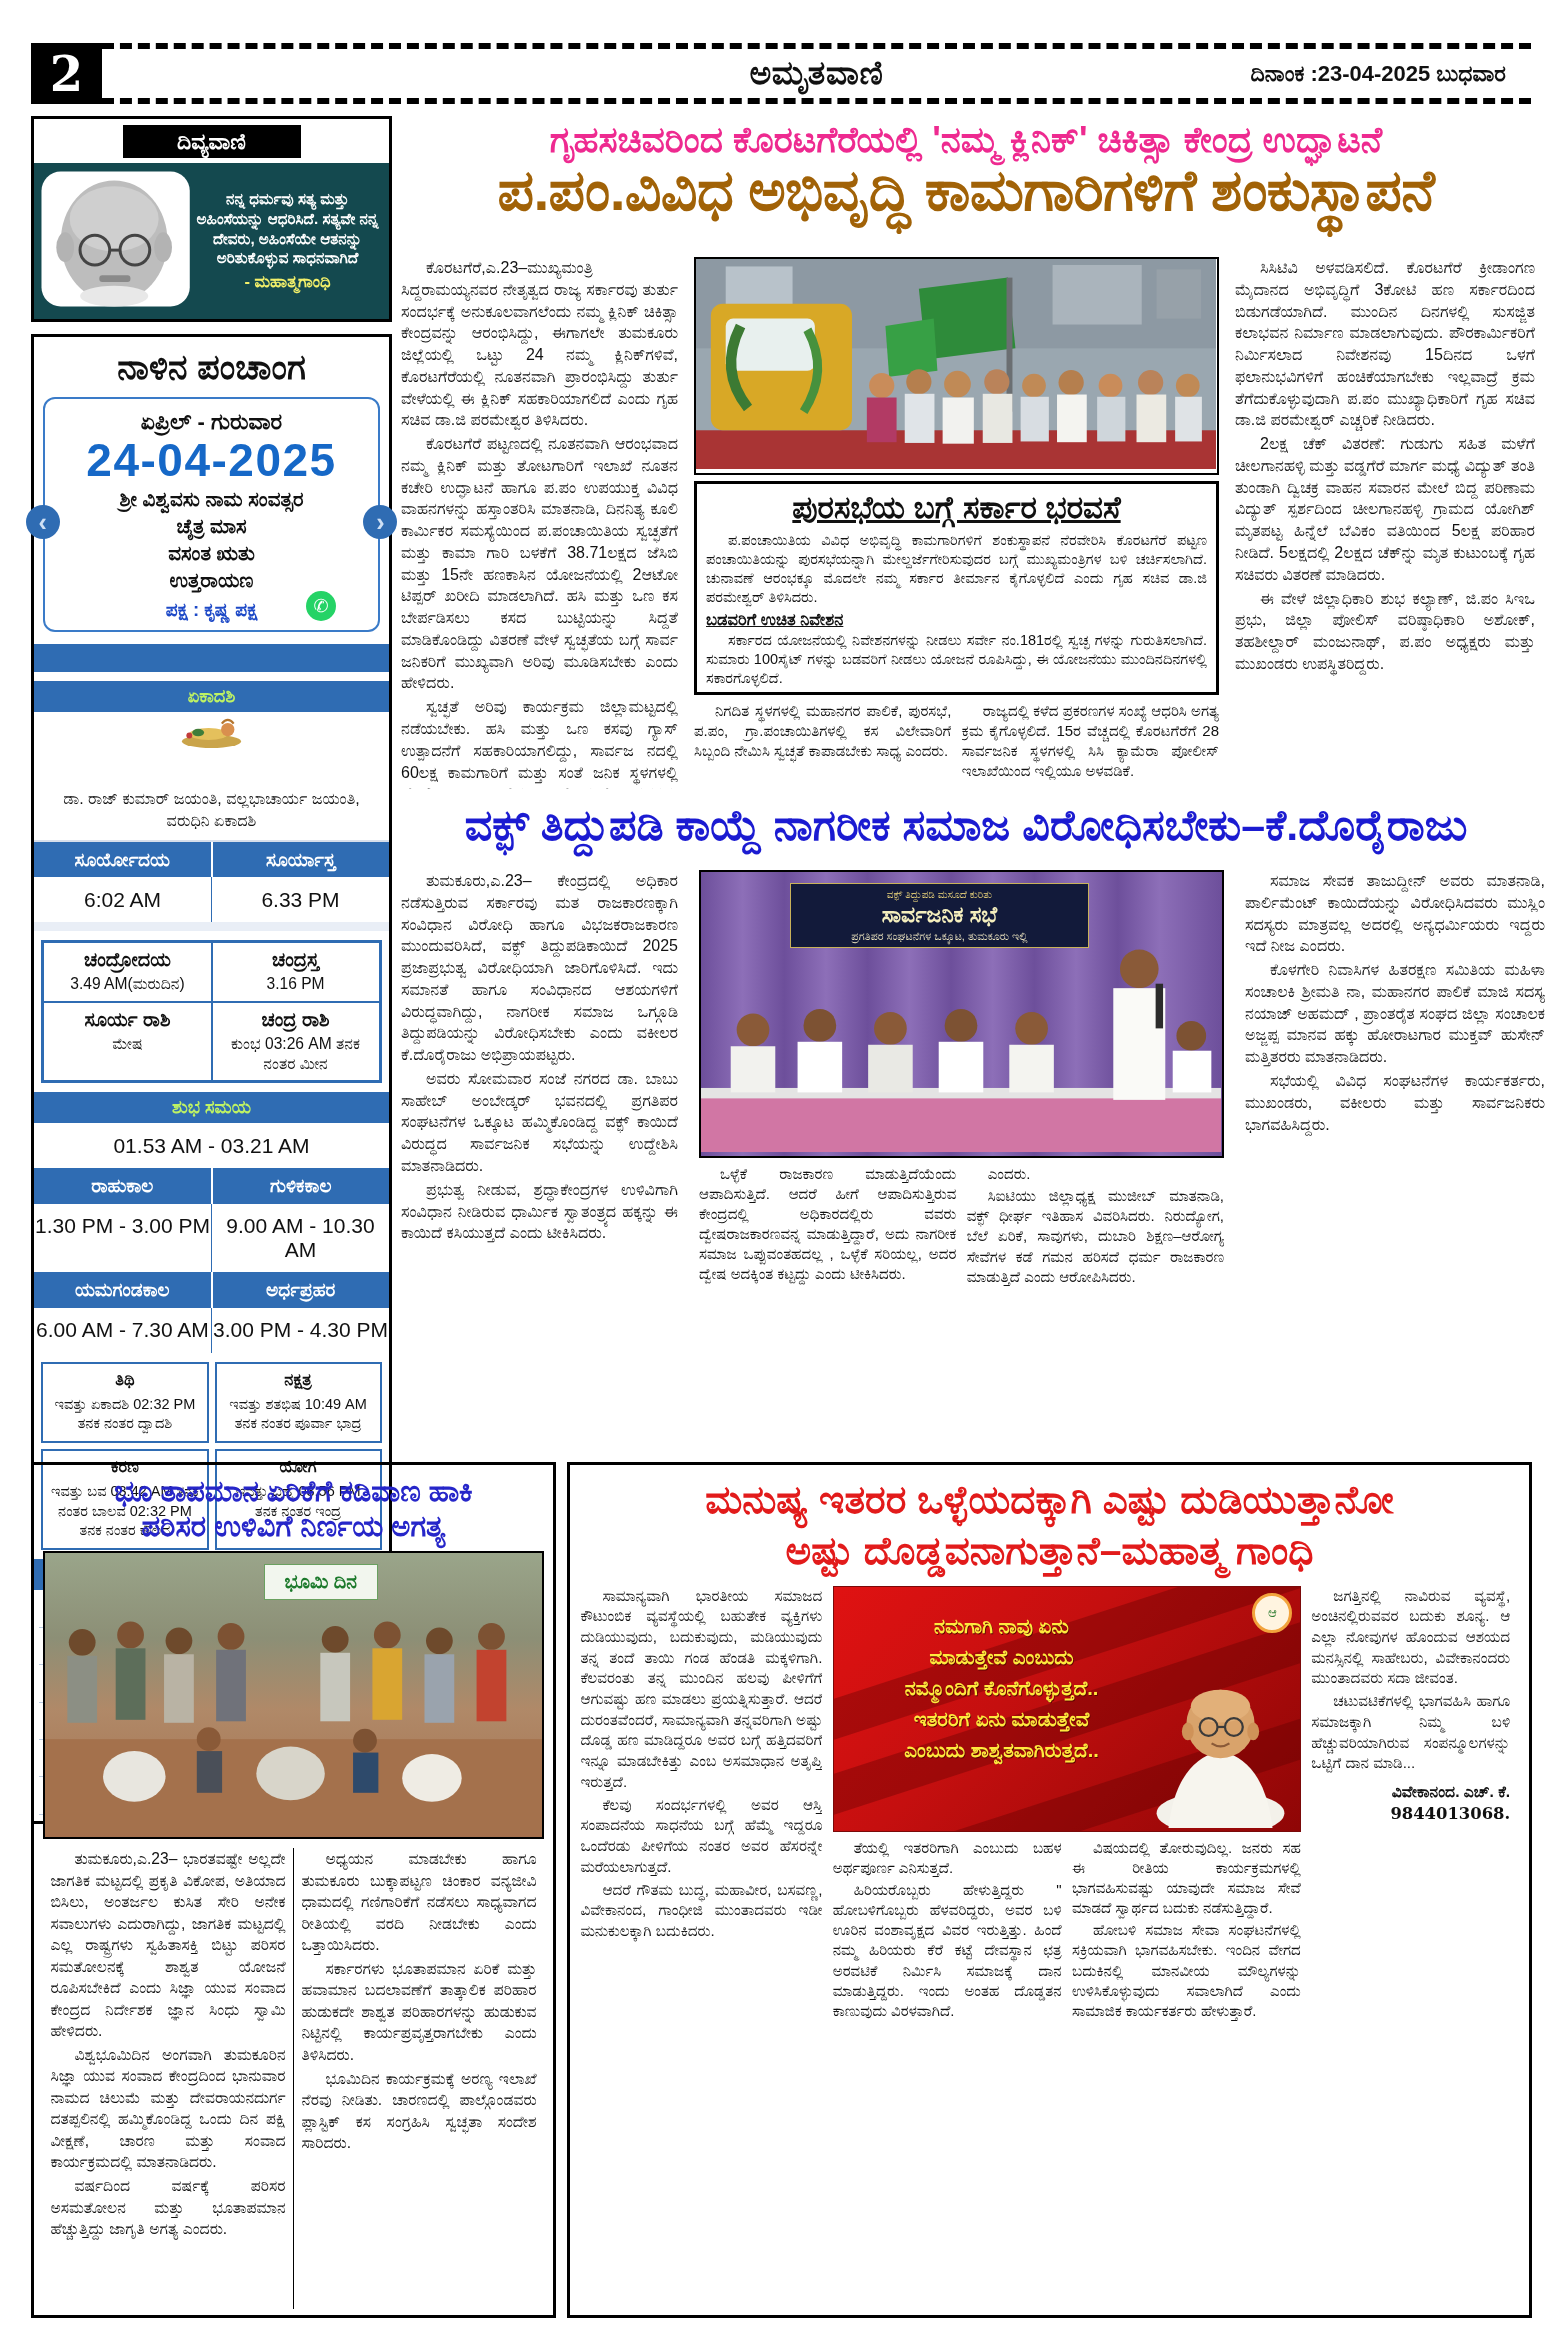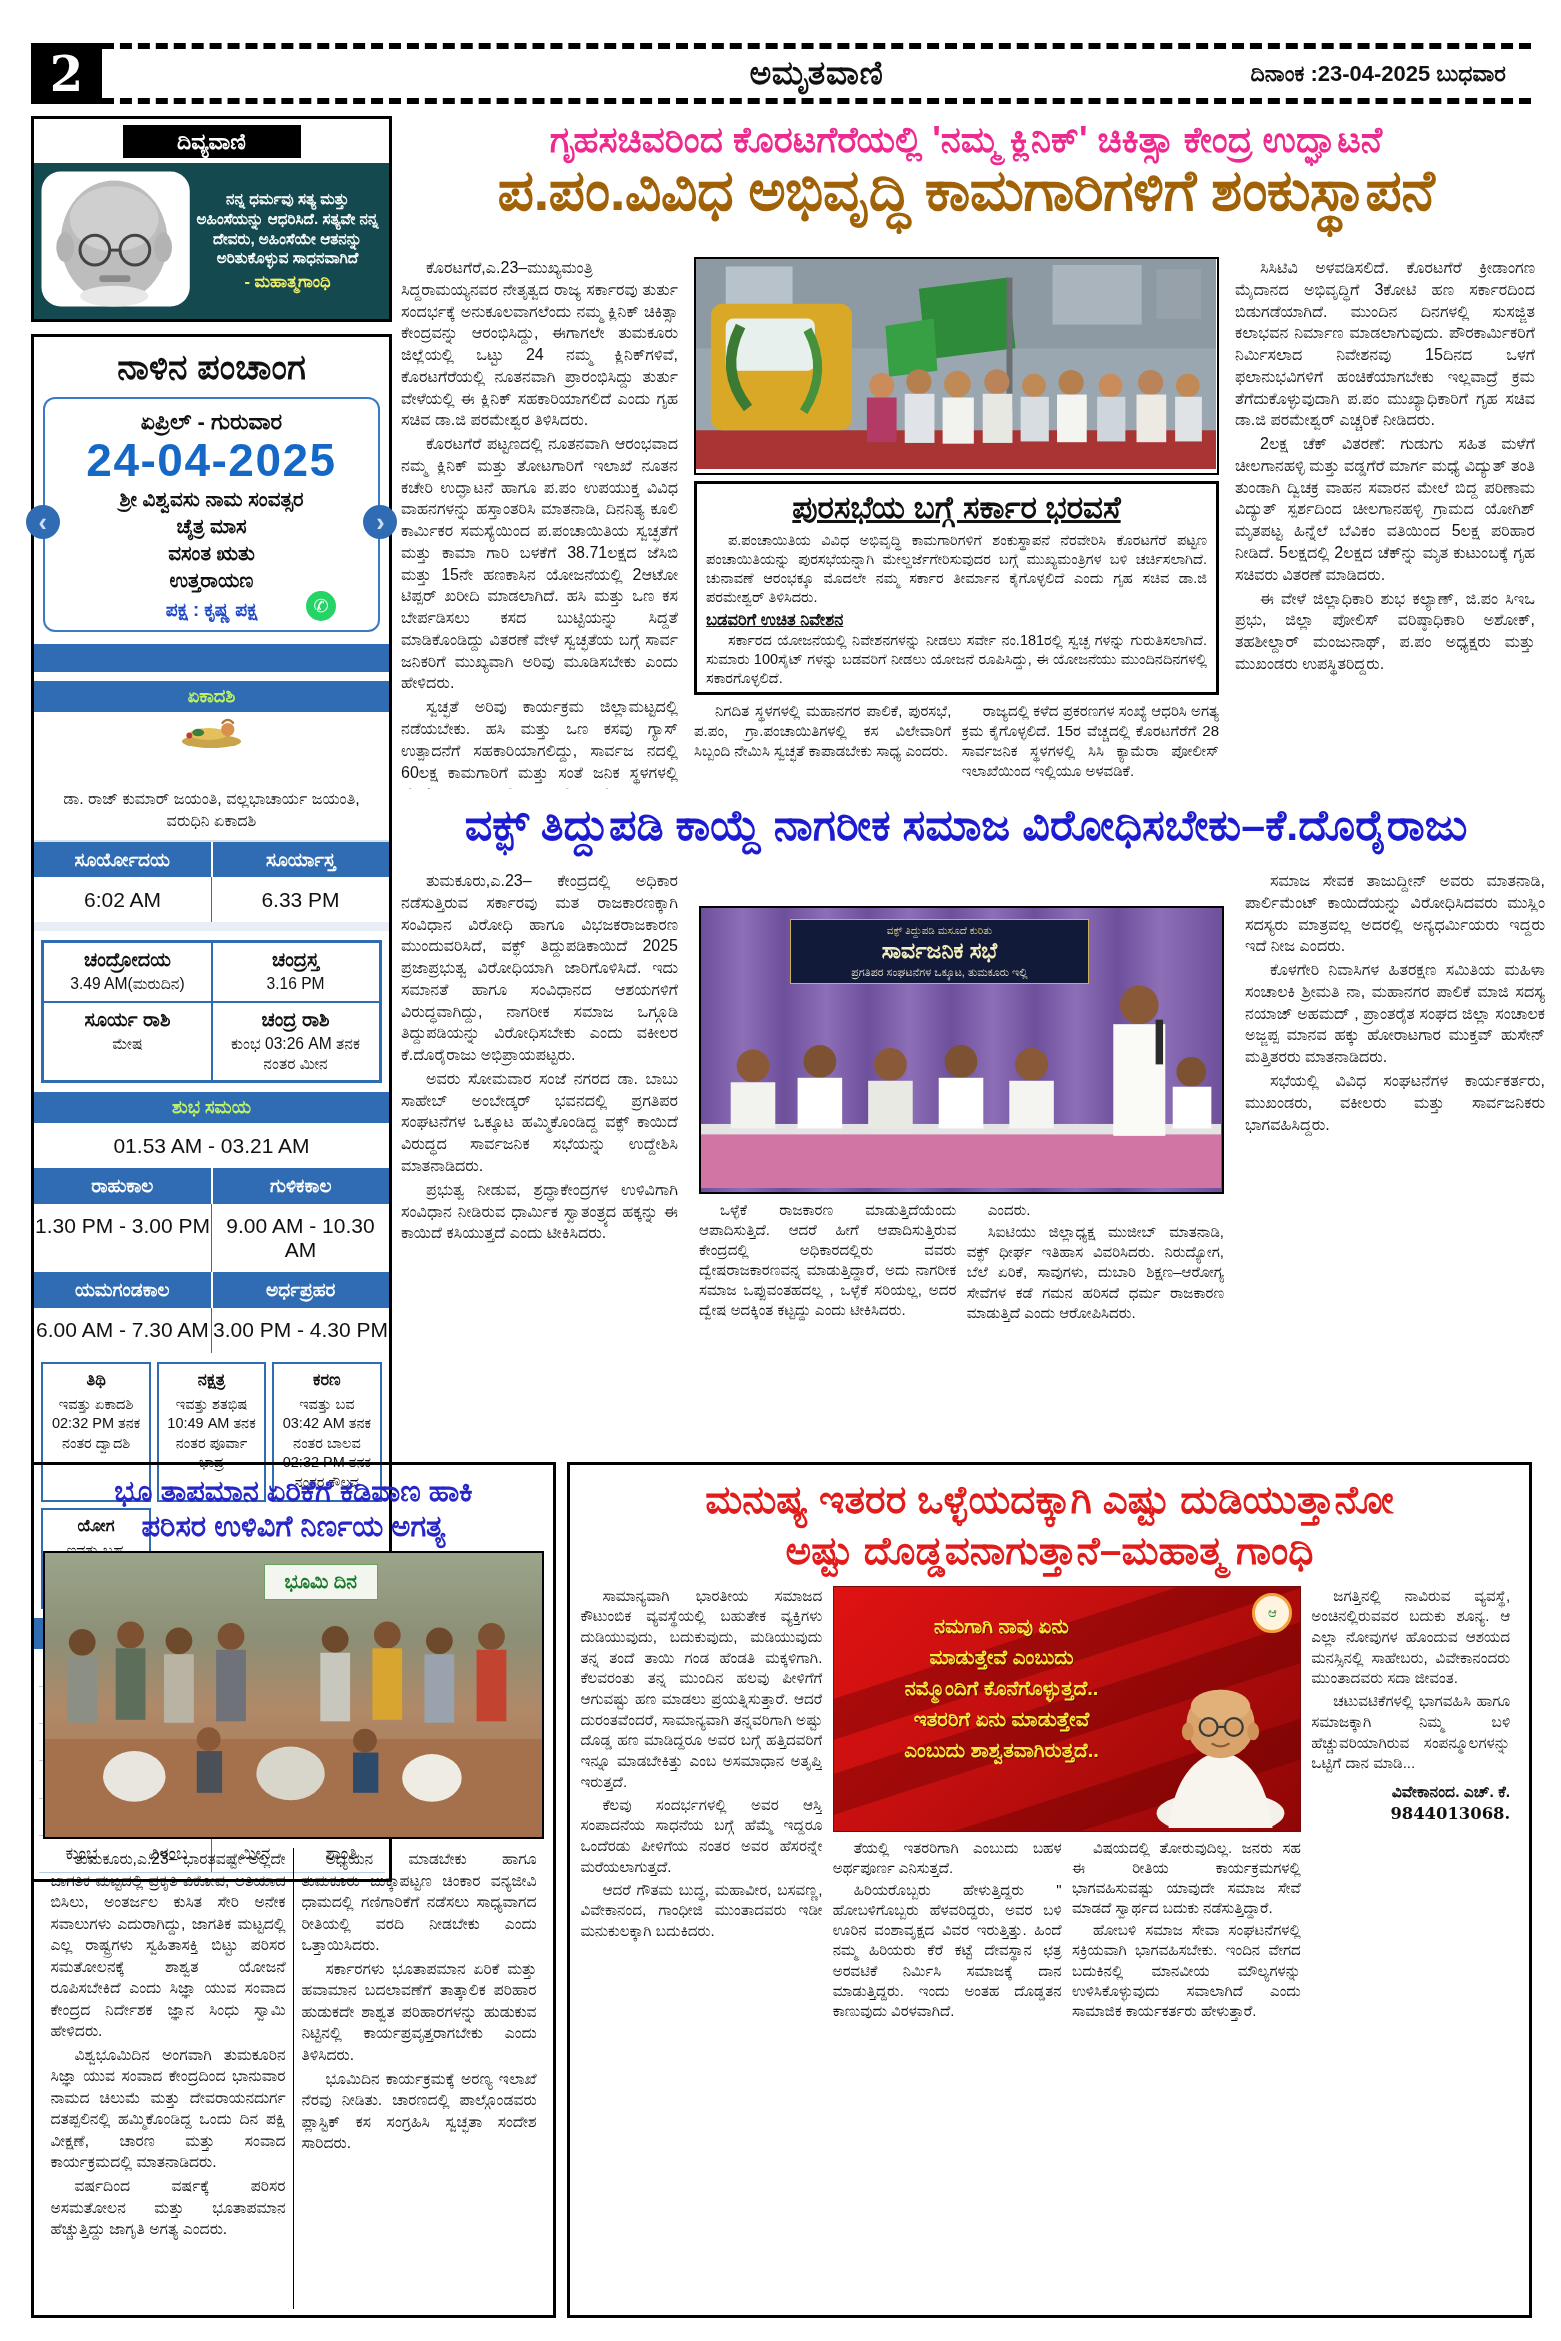--- a/index.html
+++ b/index.html
@@ -39,21 +39,21 @@
   .pc-row{display:flex;}
   .pc-h{flex:1;background:#2f6cb3;color:#fff;text-align:center;font-size:18.6px;font-weight:bold;padding:6.7px 0;border-right:2.2px solid #fff;}
   .pc-h:last-child{border-right:none;}
   .pc-v{flex:1;text-align:center;font-size:21px;padding:10.4px 0;border-right:1.5px solid #2f6cb3;}
   .pc-v:last-child{border-right:none;}
   .pc-gap{height:9px;background:#e9eef6;}
   .pc-grid2{display:grid;grid-template-columns:1fr 1fr;border:2.2px solid #2f6cb3;margin:9px 7.4px;}
   .pc-cell{border:0.7px solid #2f6cb3;text-align:center;padding:6px 4.5px;}
   .pc-cl{font-size:19.3px;font-weight:bold;}
   .pc-cv{font-size:15.6px;margin-top:3px;line-height:1.3;}
-  .pc-box4{display:grid;grid-template-columns:1fr 1fr 1fr;gap:6px;margin:9px 7.4px;}
+  .pc-box4{display:grid;grid-template-columns:1fr 1fr;gap:6px;margin:9px 7.4px;}
   .pc-b{border:2.2px solid #2f6cb3;text-align:center;padding:6px 6px 7.4px;}
   .pc-bl{font-size:16.4px;font-weight:bold;}
   .pc-bv{font-size:14.5px;margin-top:6px;line-height:1.35;}
   .ztable{margin:0 4.5px;}
   .zrow{display:flex;border-bottom:1.5px solid #b9cbe2;font-size:17px;}
   .zcell{flex:1;text-align:center;padding:8.2px 1.5px;}
   .zmid{border-left:1.5px solid #2f6cb3;}
 
   
   .kicker{position:absolute;left:401px;top:119px;width:1130px;text-align:center;color:#ee2a90;font-size:36px;font-weight:bold;}
@@ -71,21 +71,21 @@
   .photo-frame{border:2.2px solid #000;overflow:hidden;position:relative;}
   .photo1{height:214px;}
   .box1{border:3px solid #000;margin-top:6px;height:199px;padding:4.5px 9px;overflow:hidden;}
   .box1-h{text-align:center;font-size:31px;font-weight:bold;text-decoration:underline;margin:1.5px 0 4.5px;}
   .box1 .bp{font-size:14.5px;line-height:1.32;text-align:justify;margin:0 0 3px;text-indent:22px;}
   .box1 .subhead{font-size:16.4px;font-weight:bold;text-decoration:underline;margin:1.5px 0;}
   .box1 .byline{font-size:15px;font-weight:bold;text-align:center;margin-top:3px;}
 
   .a2head{position:absolute;left:401px;top:801px;width:1130px;text-align:center;color:#1b1bd1;font-size:43px;font-weight:bold;}
   .article2{position:absolute;left:401px;top:870px;width:1130px;height:586px;display:grid;grid-template-columns:277px 525px 300px;gap:21px;}
-  .photo2{height:284px;background:linear-gradient(90deg,#6d4f9b 0%,#8d6fb8 8%,#6d4f9b 16%,#8d6fb8 24%,#6d4f9b 32%,#8d6fb8 40%,#6d4f9b 48%,#8d6fb8 56%,#6d4f9b 64%,#8d6fb8 72%,#6d4f9b 80%,#8d6fb8 88%,#6d4f9b 100%);margin-top:36px;}
+  .photo2{height:284px;background:linear-gradient(90deg,#6d4f9b 0%,#8d6fb8 8%,#6d4f9b 16%,#8d6fb8 24%,#6d4f9b 32%,#8d6fb8 40%,#6d4f9b 48%,#8d6fb8 56%,#6d4f9b 64%,#8d6fb8 72%,#6d4f9b 80%,#8d6fb8 88%,#6d4f9b 100%);}
   .p2banner{position:absolute;left:17%;top:4%;width:56%;background:#121a3a;border:1.5px solid #c9b25a;color:#fff;text-align:center;padding:4.5px 3px;}
   .p2b1{font-size:10.4px;color:#e8d27a;}
   .p2b2{font-size:22px;font-weight:bold;color:#f5efbe;margin:1.5px 0;}
   .p2b3{font-size:11px;color:#efe7c2;}
 
   .article3{position:absolute;left:31px;top:1462px;width:525px;height:856px;border:3.7px solid #000;padding:3px 9px;box-sizing:border-box;overflow:hidden;}
   .a3head{text-align:center;color:#2626c9;font-size:29px;font-weight:bold;line-height:1.2;margin:6px 0 7.4px;}
   .photo3{height:284px;background:linear-gradient(180deg,#9aa58a 0%,#8c8f76 30%,#b08968 55%,#a46f4c 100%);}
   .p3banner{position:absolute;left:44%;top:4%;width:22%;background:#f2f6ee;border:1.5px solid #6aa15f;text-align:center;padding:6px 1.5px;font-size:19.3px;font-weight:bold;color:#1d7a2c;}
   .a3cols{display:flex;gap:0;margin-top:9px;height:461px;overflow:hidden;}

